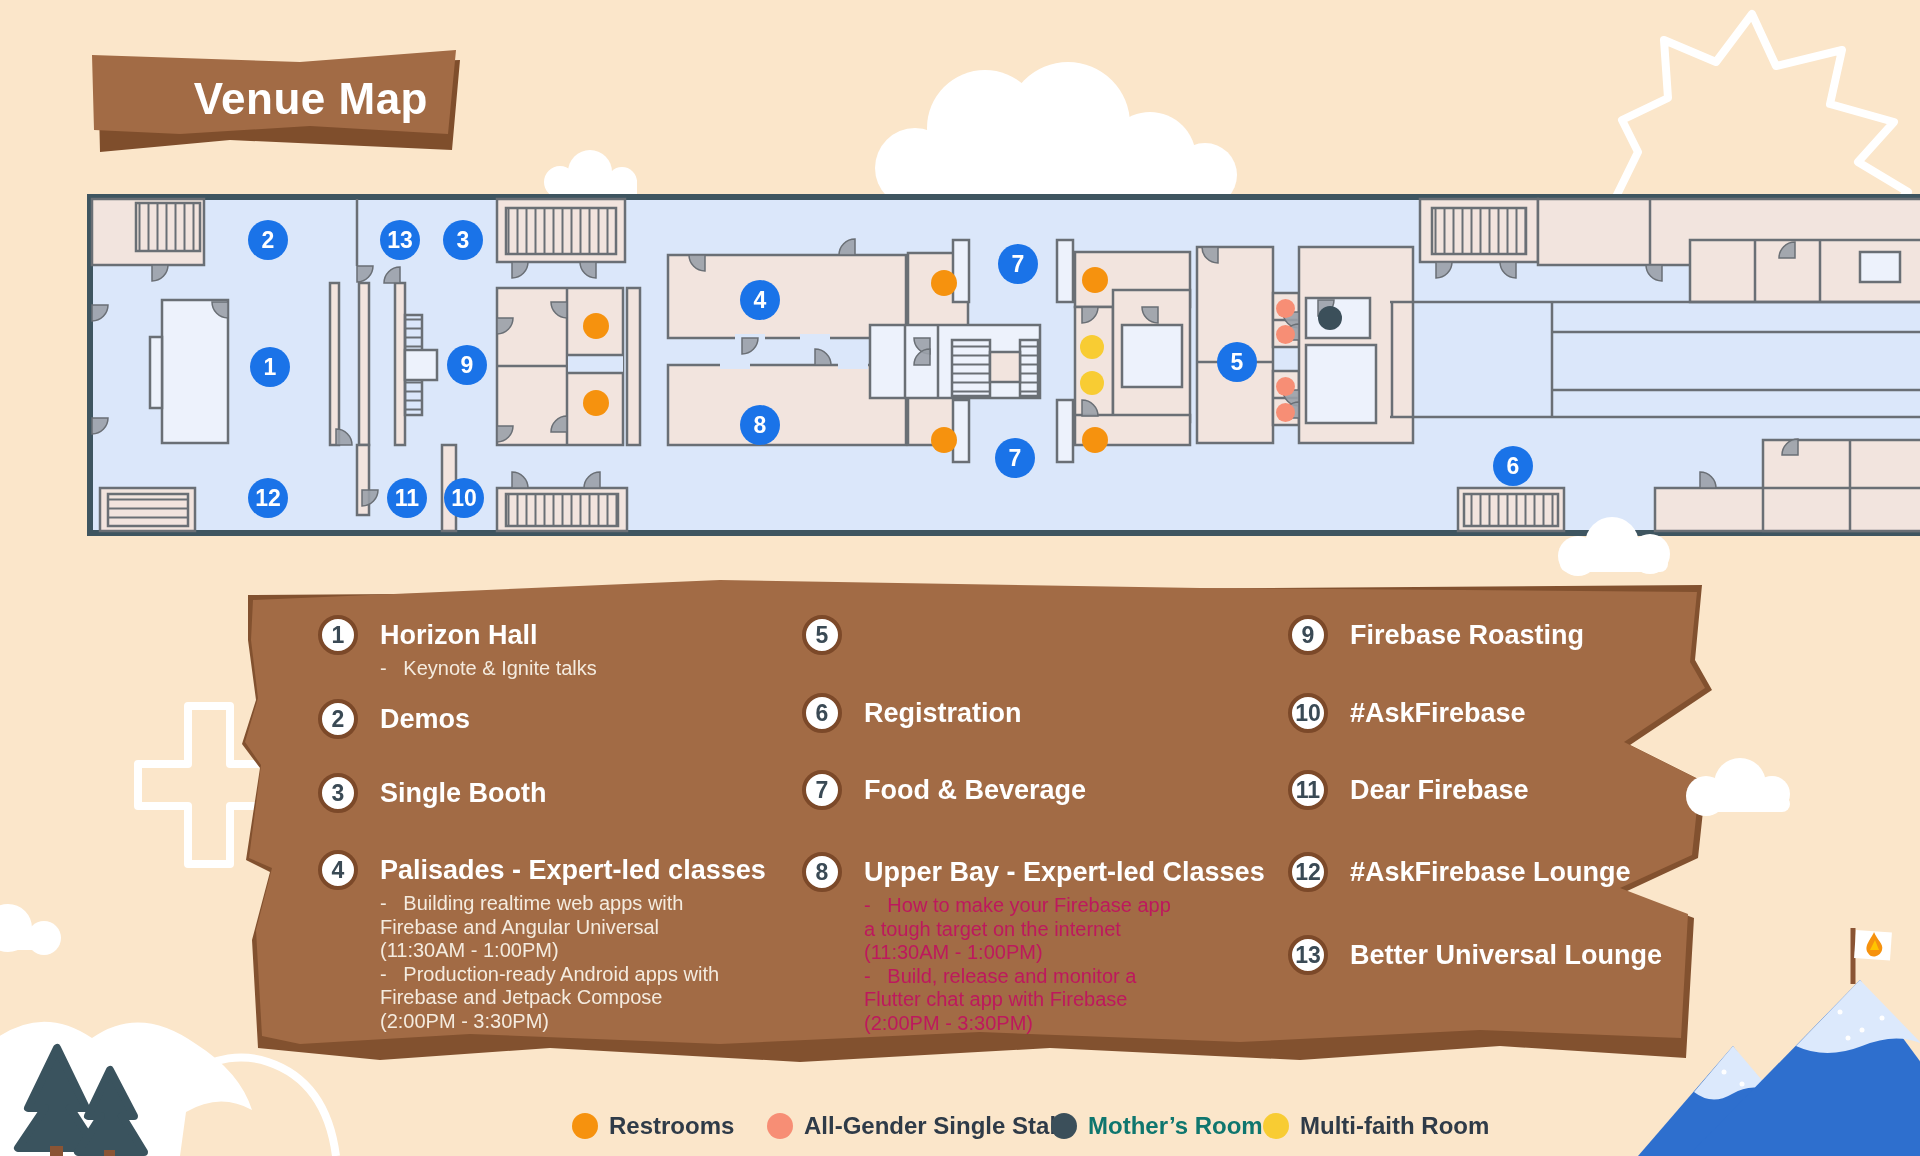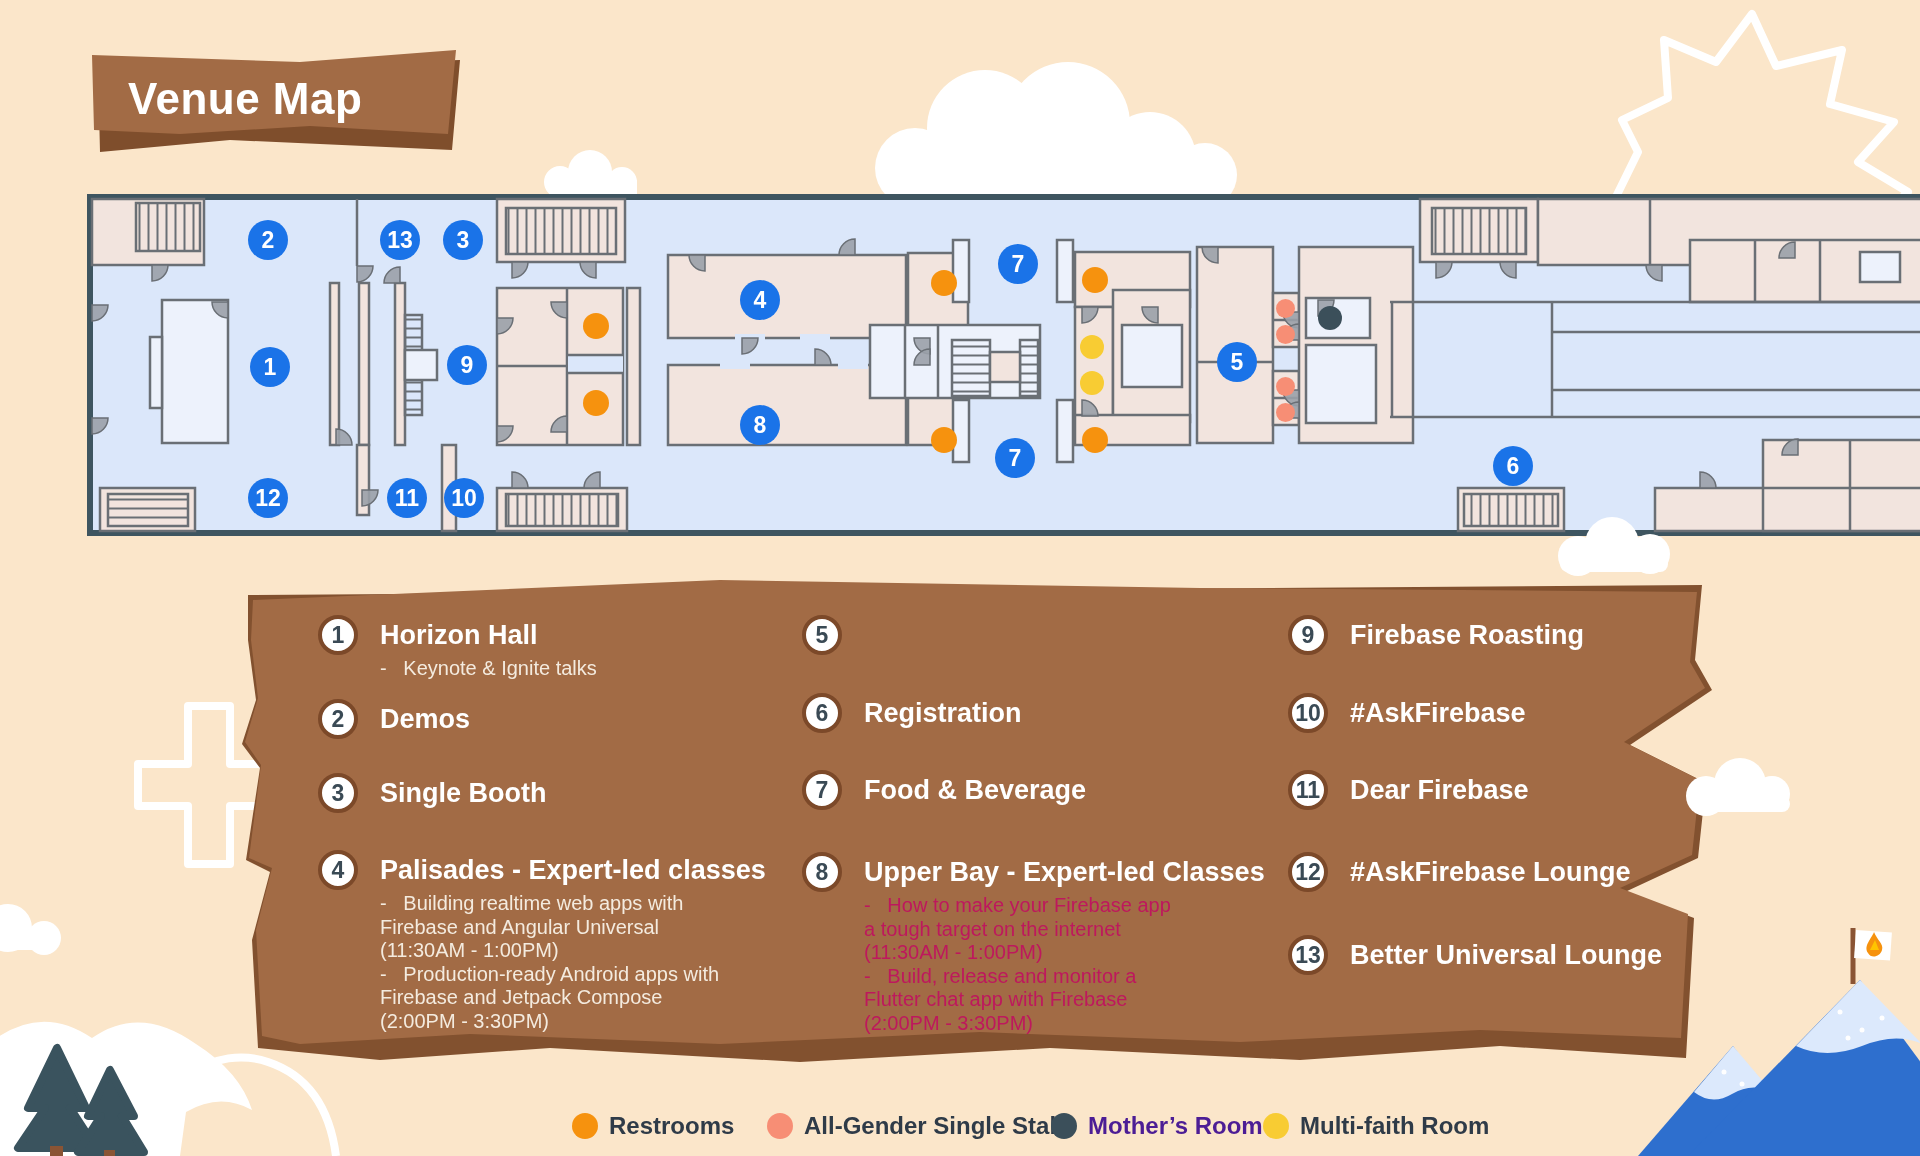--- a/index.html
+++ b/index.html
@@ -10,21 +10,21 @@
   
   .marker{position:absolute;width:40px;height:40px;border-radius:50%;
           color:#fff;font-weight:bold;font-size:23px;display:flex;
           align-items:center;justify-content:center;}
   .dot{position:absolute;border-radius:50%;}
   .dot.restrooms{width:26px;height:26px;}
   .dot.multi_faith{width:24px;height:24px;}
   .dot.all_gender{width:19px;height:19px;}
   .dot.mothers{width:24px;height:24px;}
   
-  #sign-title{position:absolute;left:128px;top:74px;width:300px;text-align:left;
+  #sign-title{position:absolute;left:128px;top:74px;width:300px;text-align:right;
               font-size:44px;font-weight:bold;color:#fff;letter-spacing:.5px;}
   
   .legend-item{position:absolute;display:flex;gap:22px;align-items:flex-start;}
   .legend-num{width:40px;height:40px;border-radius:50%;background:#fff;
               display:flex;align-items:center;justify-content:center;
               font-weight:bold;font-size:23px;flex:0 0 40px;box-sizing:border-box;}
   .legend-title{font-size:27px;font-weight:bold;line-height:40px;color:#fff;white-space:nowrap;}
   .legend-details{font-size:20px;line-height:23.5px;margin-top:2px;white-space:pre;}
   
   .key-item{position:absolute;display:flex;align-items:center;gap:11px;}
@@ -396,21 +396,21 @@
       <div class="key-item" style="left: 572px; top: 1112px;">
         <span class="key-dot" style="background: rgb(246, 146, 14);"></span>
         <span class="key-label" style="color: rgb(47, 59, 72);">Restrooms</span>
       </div>
       <div class="key-item" style="left: 767px; top: 1112px;">
         <span class="key-dot" style="background: rgb(247, 142, 117);"></span>
         <span class="key-label" style="color: rgb(47, 59, 72);">All-Gender Single Stall</span>
       </div>
       <div class="key-item" style="left: 1051px; top: 1112px;">
         <span class="key-dot" style="background: rgb(59, 79, 90);"></span>
-        <span class="key-label" style="color: #4c1d95;">Mother’s Room</span>
+        <span class="key-label" style="color: #0f766e;">Mother’s Room</span>
       </div>
       <div class="key-item" style="left: 1263px; top: 1112px; text-align: right;">
         <span class="key-dot" style="background: rgb(248, 204, 51);"></span>
         <span class="key-label" style="color: rgb(47, 59, 72);">Multi-faith Room</span>
       </div>
     </div>
 
 </div>
 
 </body></html>

